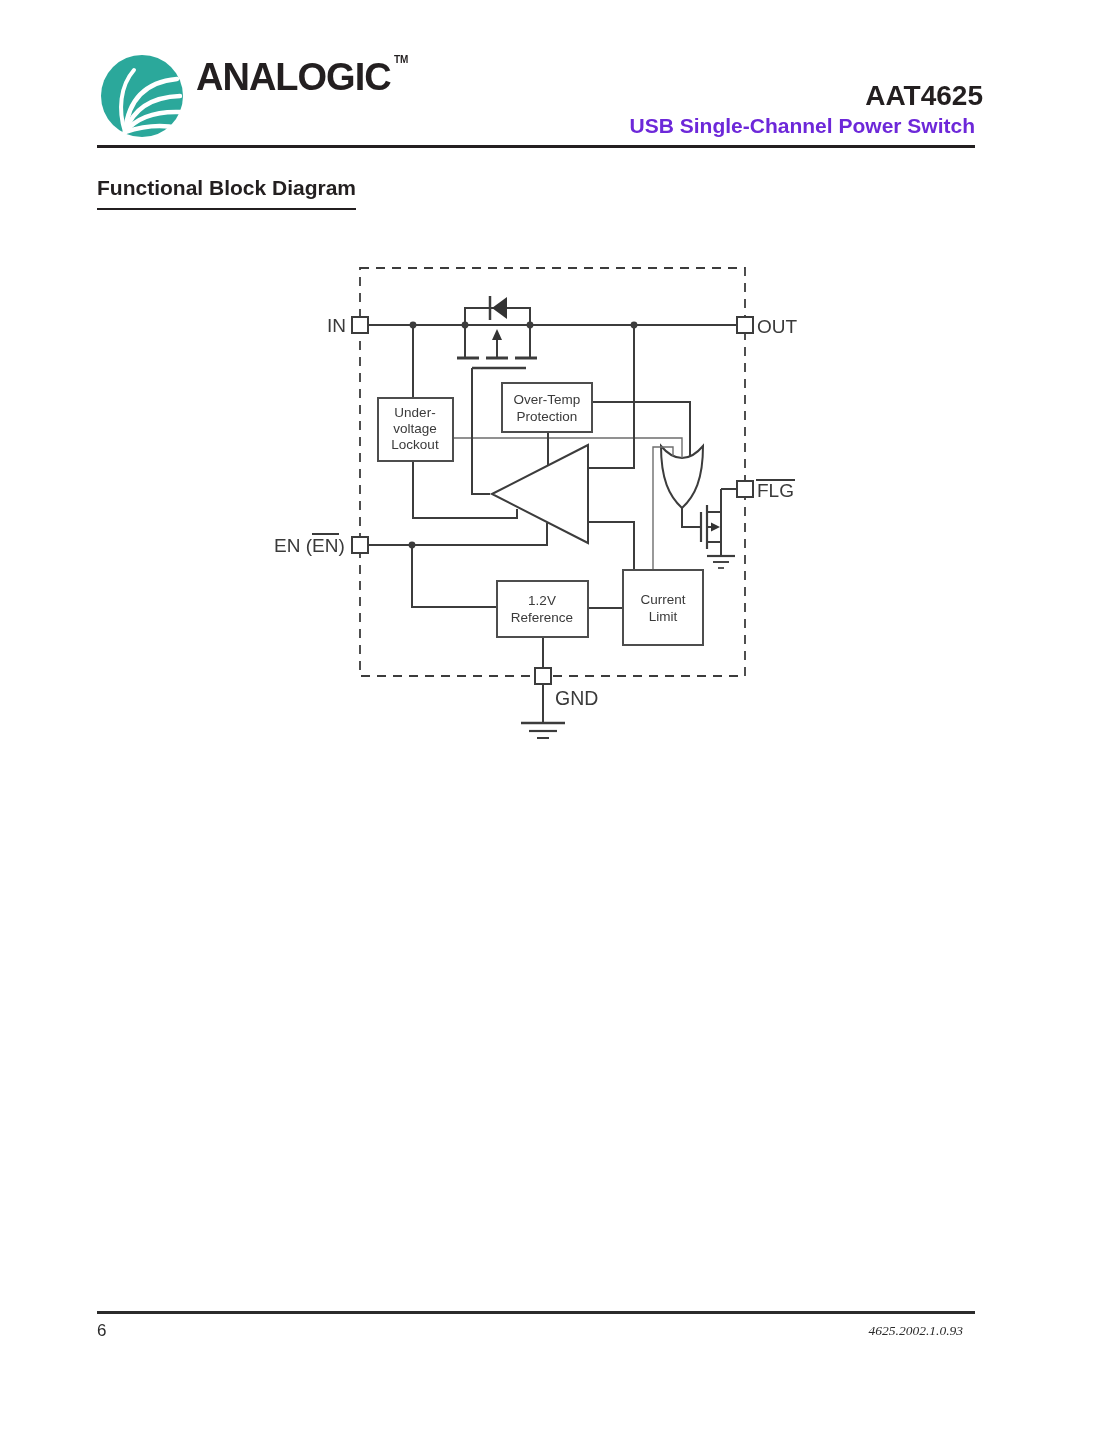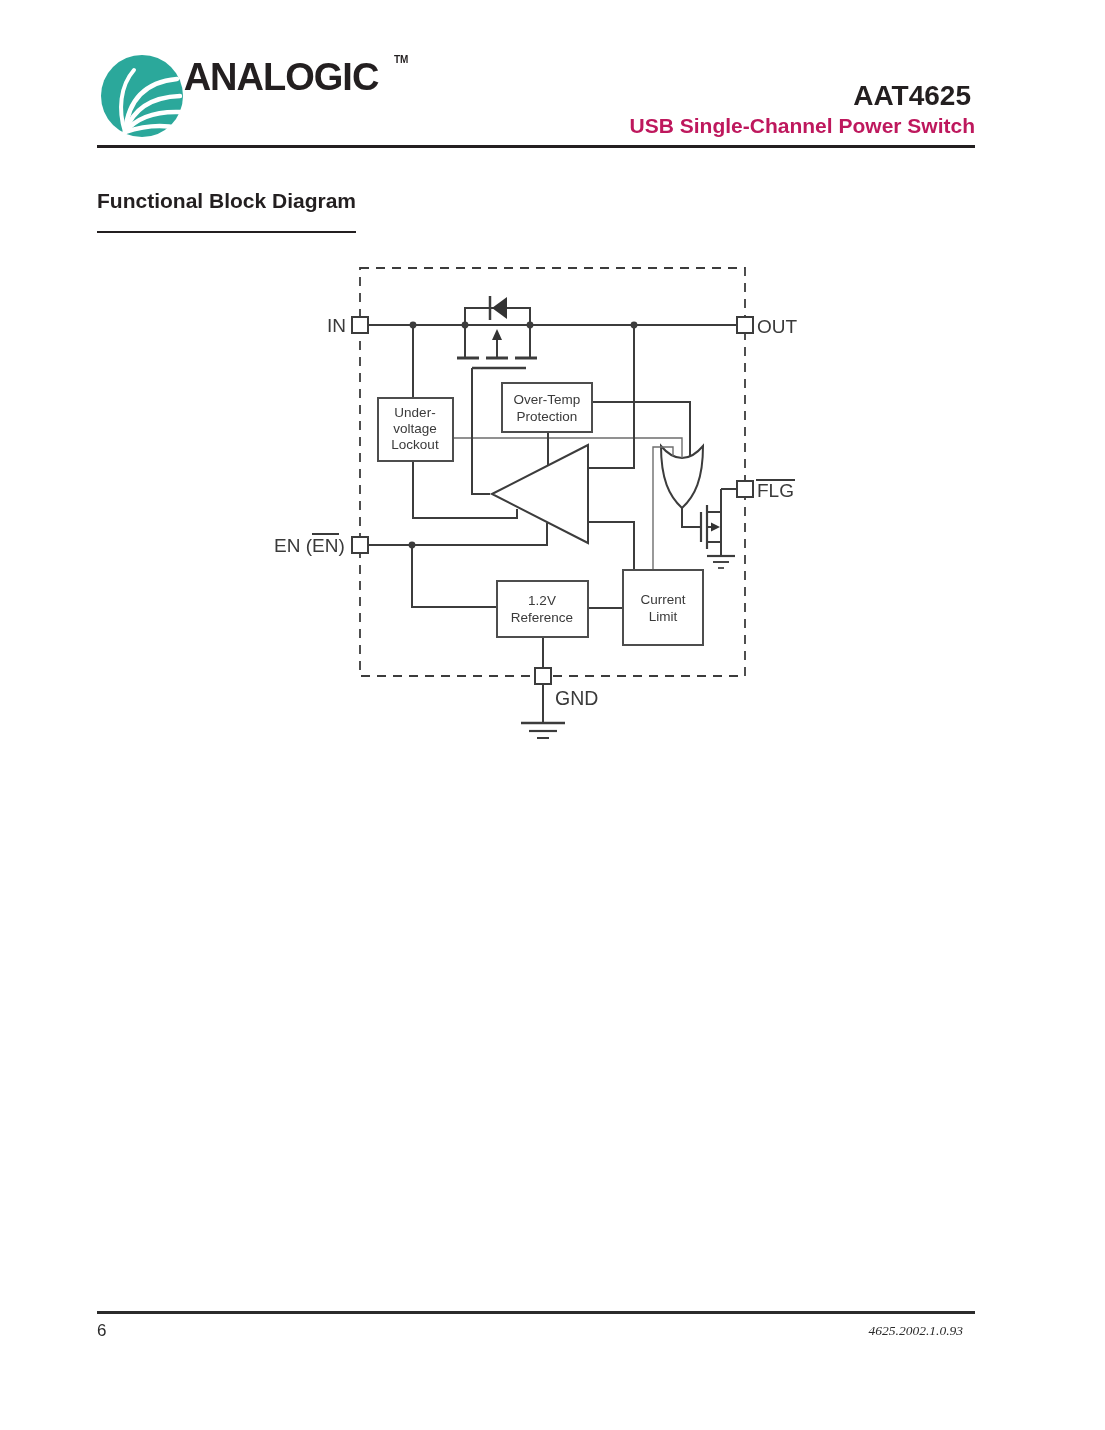--- a/index.html
+++ b/index.html
@@ -5,42 +5,42 @@
   * { margin:0; padding:0; box-sizing:border-box; }
   body { background:#888; font-family:"Liberation Sans", sans-serif; }
   .page {
     position:relative; width:1105px; height:1430px;
     background:#ffffff; margin:0 auto; overflow:hidden;
     color:#231f20;
   }
   
   .logo-svg { position:absolute; left:99px; top:54px; }
   .brand-top {
-    position:absolute; left:176px; top:56px; width:210px;
-    font-size:38px; font-weight:bold; letter-spacing:-1px; color:#231f20;text-align:center;
+    position:absolute; left:196px; top:56px; width:210px;
+    font-size:38px; font-weight:bold; letter-spacing:-1px; color:#231f20;
   }
   .brand-tm { position:absolute; left:394px; top:54px; font-size:10px; font-weight:bold; color:#231f20; }
   .brand-bottom {
     position:absolute; left:188px; top:94px; width:204px; text-align:right;
     font-size:37px; font-weight:normal; letter-spacing:1px; color:#2b2b2b;
   }
   .part-number {
-    position:absolute; right:134px; top:80px;
+    position:absolute; right:122px; top:80px;
     font-size:28px; font-weight:bold; color:#231f20;
   }
   .product-title {
     position:absolute; right:130px; top:114px;
-    font-size:21px; font-weight:bold; color:#be185d;text-align:right;
+    font-size:21px; font-weight:bold; color:#6d28d9;text-align:right;
   }
   .header-rule { position:absolute; left:97px; top:145px; width:878px; height:3px; background:#231f20; }
   
   .section-title {
-    position:absolute; left:97px; top:189px;
+    position:absolute; left:97px; top:176px;
     font-size:21px; font-weight:bold; color:#231f20;
-    border-bottom:2.5px solid #231f20; padding-bottom:18px;
+    border-bottom:2.5px solid #231f20; padding-bottom:8px;
   }
   
   .diagram-svg { position:absolute; left:0; top:0; }
   .diagram-svg text { font-family:"Liberation Sans", sans-serif; fill:#3a3a3a; }
   
   .footer-rule { position:absolute; left:97px; top:1311px; width:878px; height:3px; background:#2b2b2b; }
   .page-number { position:absolute; left:97px; top:1321px; font-size:17px; color:#2b2b2b; }
   .doc-code {
     position:absolute; right:142px; top:1323px;
     font-family:"Liberation Serif", serif; font-style:italic; font-size:13.5px; color:#2b2b2b;

